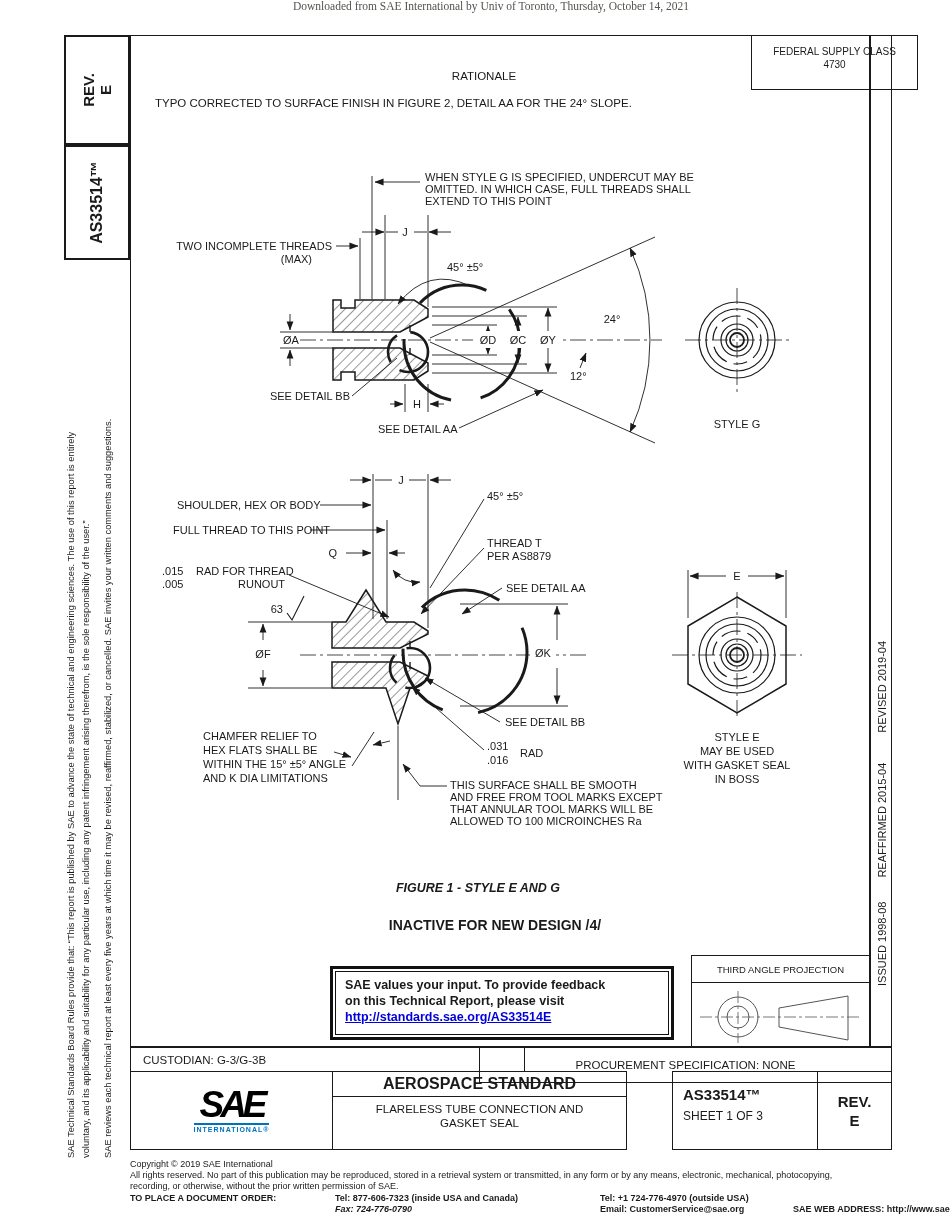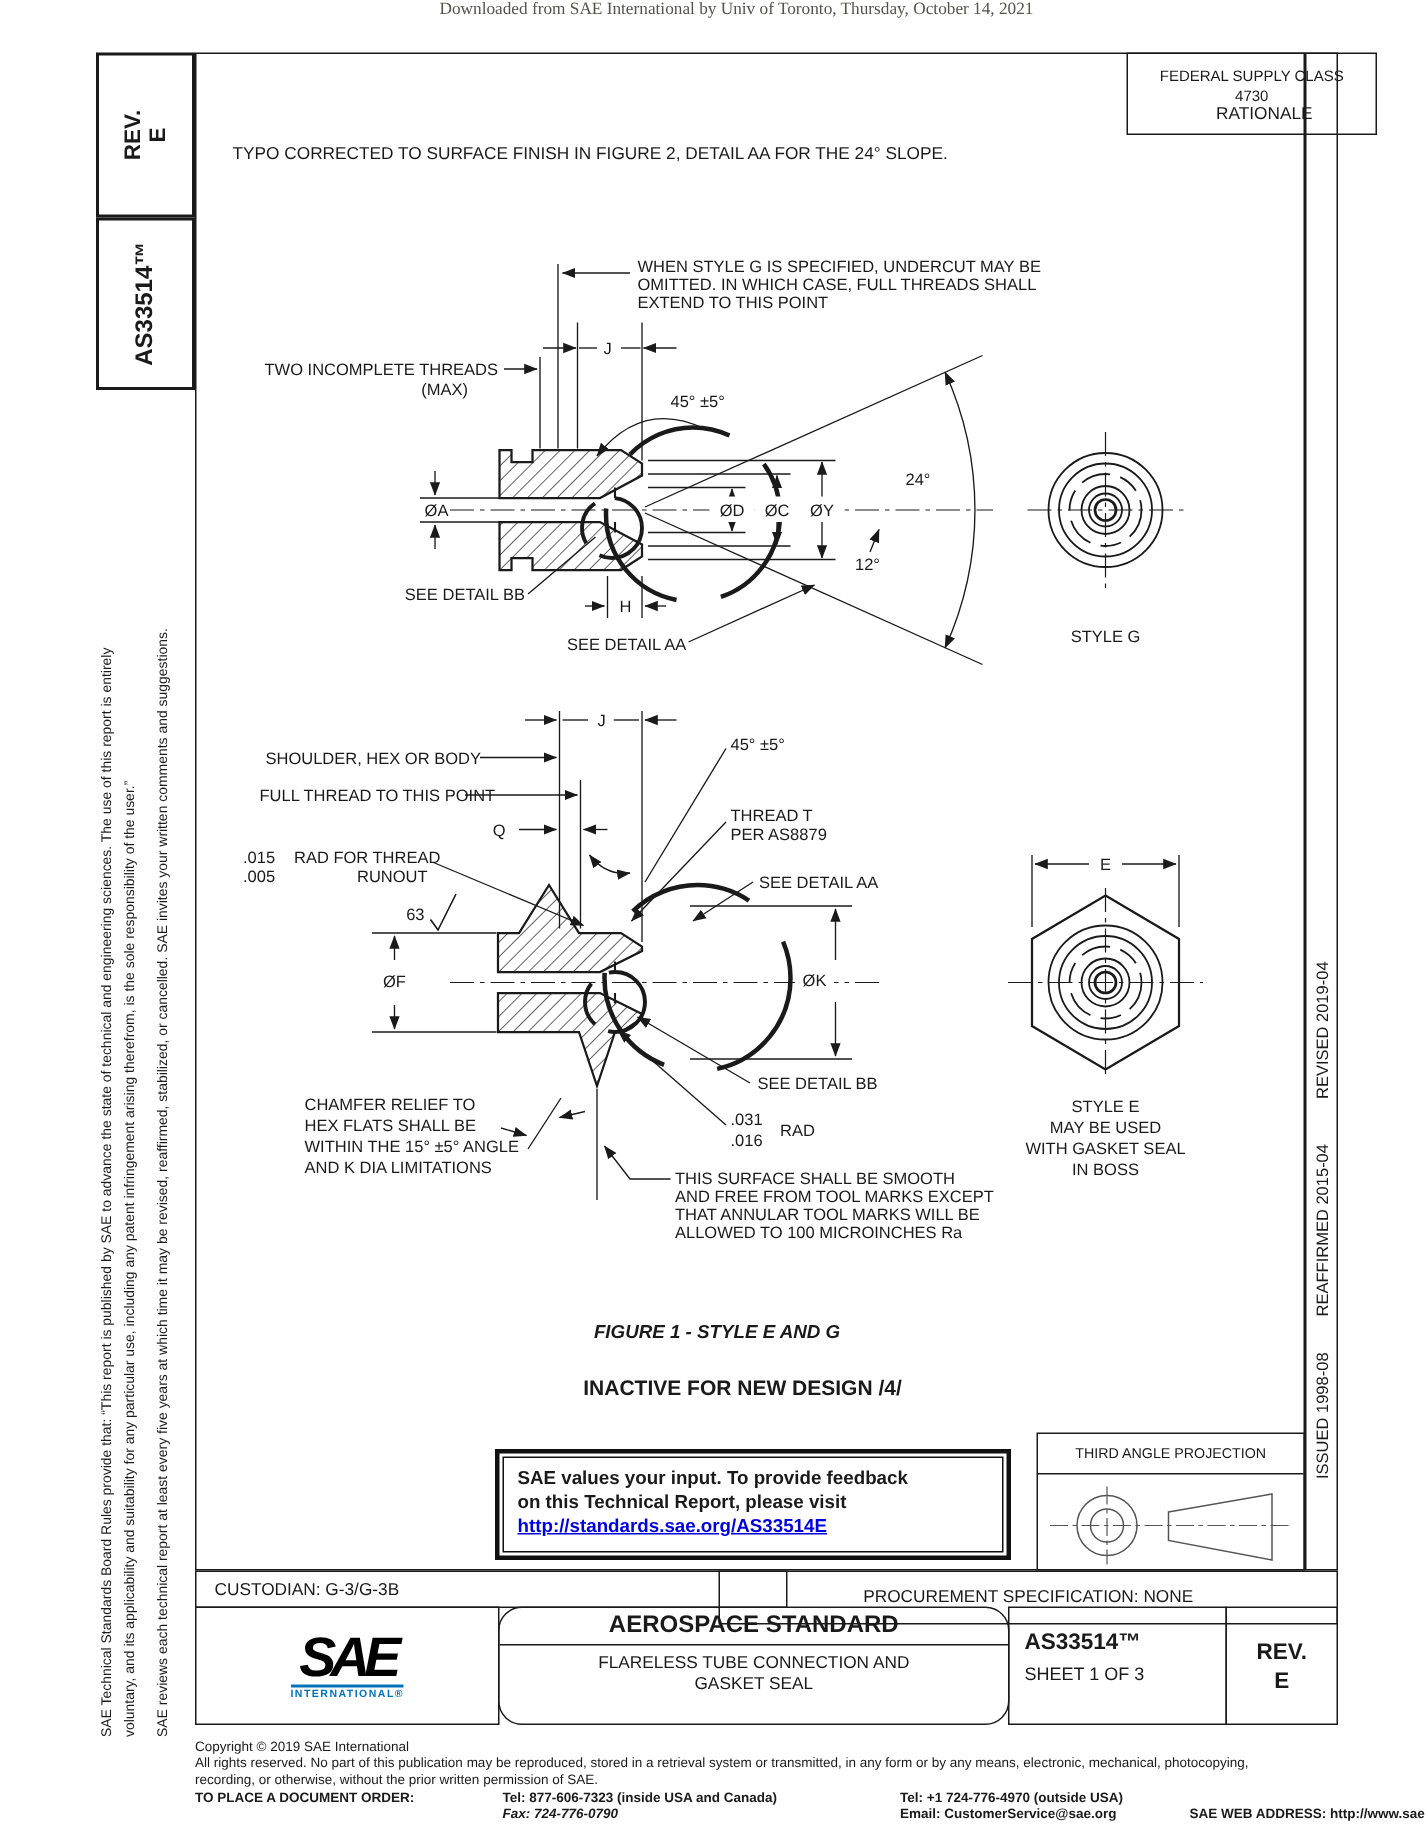--- a/index.html
+++ b/index.html
@@ -52,21 +52,21 @@
 </div>
 
 <div class="rot-wrap" style="left:872px;top:35px;width:20px;height:1010px;">
   <div class="rot-inner" style="width:1010px;height:20px;left:0;top:1010px;font-size:11px;display:flex;align-items:center;white-space:nowrap;">
     <span style="margin-left:59px;">ISSUED 1998-08</span>
     <span style="margin-left:24px;">REAFFIRMED 2015-04</span>
     <span style="margin-left:30px;">REVISED 2019-04</span>
   </div>
 </div>
 
-<div class="abs" style="left:135px;top:70px;width:740px;text-align:right;font-size:11.5px;">RATIONALE</div>
+<div class="abs" style="left:114px;top:70px;width:740px;text-align:center;font-size:11.5px;">RATIONALE</div>
 <div class="abs" style="left:155px;top:97px;font-size:11.5px;">TYPO CORRECTED TO SURFACE FINISH IN FIGURE 2, DETAIL AA FOR THE 24° SLOPE.</div>
 
 <svg class="abs" style="left:0;top:0;" width="950" height="1230" viewBox="0 0 950 1230">
   <defs>
     <pattern id="hatch" width="7" height="7" patternUnits="userSpaceOnUse" patternTransform="rotate(45)">
       <line x1="0" y1="0" x2="0" y2="7" stroke="#1a1a1a" stroke-width="0.9"></line>
     </pattern>
     <marker id="arw" viewBox="0 0 10 10" refX="9.5" refY="5" markerWidth="10" markerHeight="10" orient="auto-start-reverse">
       <path d="M0,1.2 L10,5 L0,8.8 z" fill="#1a1a1a"></path>
     </marker>
@@ -311,21 +311,21 @@
 <div class="box" style="left:479px;top:1047px;width:413px;height:36px;display:flex;align-items:center;justify-content:center;">
   <span style="font-size:11.5px;">PROCUREMENT SPECIFICATION: NONE</span>
 </div>
 
 <div class="box" style="left:130px;top:1071px;width:203px;height:79px;">
   <div style="width:100%;height:100%;display:flex;flex-direction:column;align-items:center;justify-content:center;">
     <div style="font-size:37px;font-weight:bold;font-style:italic;color:#000000;line-height:34px;letter-spacing:-4px;font-family:'Liberation Sans',sans-serif;">SAE</div>
     <div style="font-size:7px;font-weight:bold;color:#0072bc;letter-spacing:1px;border-top:2px solid #0072bc;padding-top:1px;margin-top:1px;">INTERNATIONAL®</div>
   </div>
 </div>
-<div class="box" style="left:332px;top:1071px;width:341px;height:79px;border-radius:16px;">
+<div class="box" style="left:332px;top:1071px;width:295px;height:79px;">
   <div style="height:24px;border-bottom:1.6px solid #1a1a1a;display:flex;align-items:center;justify-content:center;font-size:16px;font-weight:bold;">AEROSPACE STANDARD</div>
   <div style="text-align:center;font-size:11.5px;line-height:14px;padding-top:5px;">
     <div>FLARELESS TUBE CONNECTION AND</div>
     <div>GASKET SEAL</div>
   </div>
 </div>
 <div class="box" style="left:672px;top:1071px;width:146px;height:79px;">
   <div style="padding:14px 0 0 10px;font-size:15px;font-weight:bold;">AS33514™</div>
   <div style="padding:6px 0 0 10px;font-size:12px;">SHEET 1 OF 3</div>
 </div>

